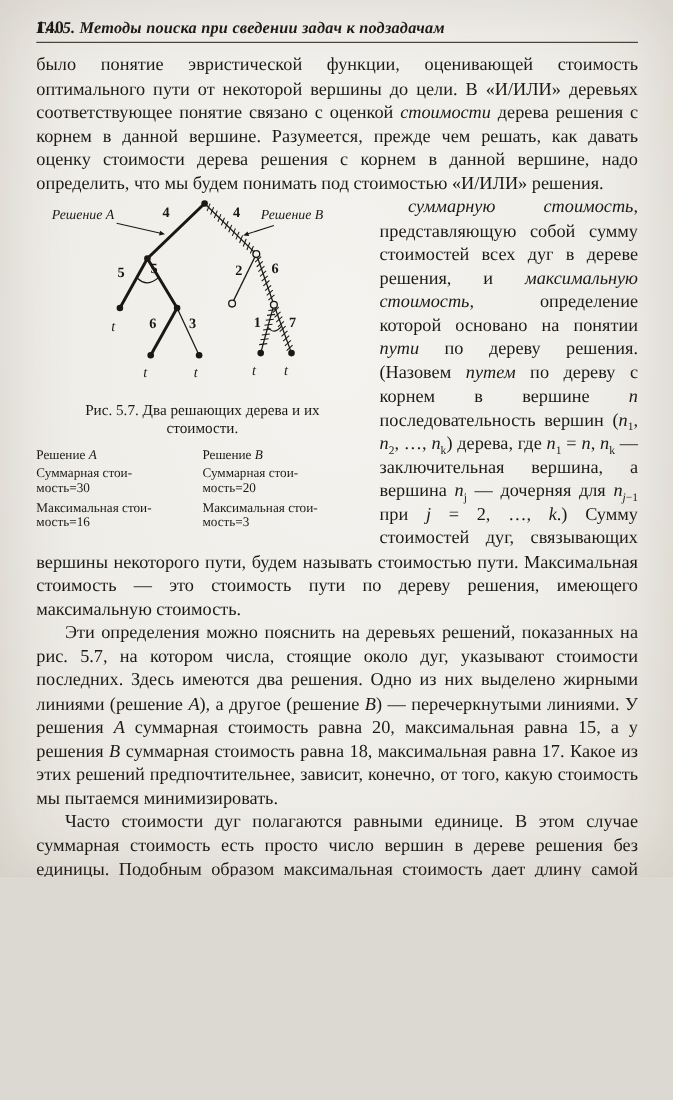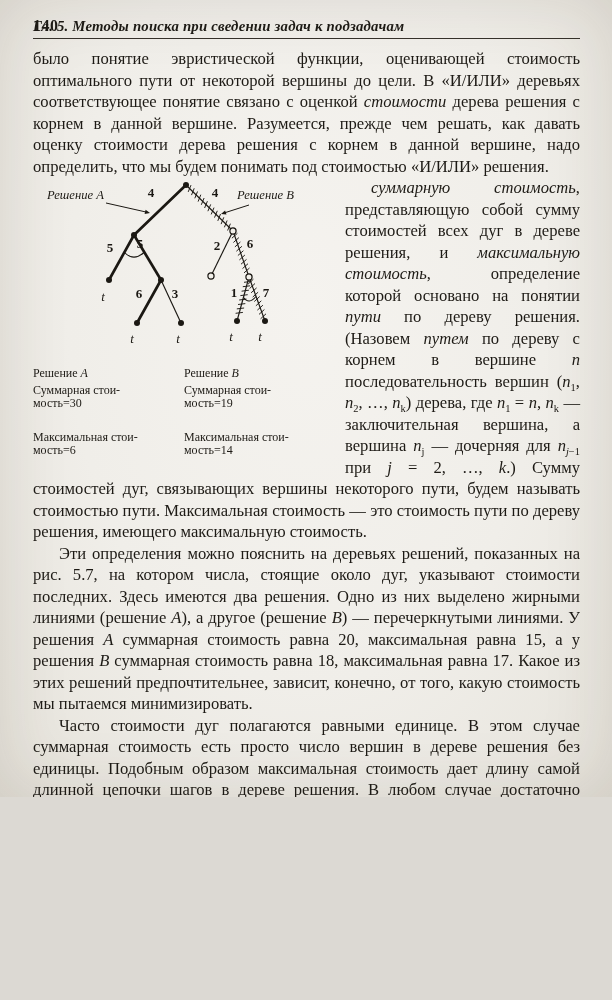--- a/index.html
+++ b/index.html
@@ -15,21 +15,21 @@
   .bp{margin:0;text-align:justify;font-size:16.6px;line-height:21.5px}
   .indent{text-indent:26px}
   .figfloat{float:left;display:block;width:302px;margin:3px 10px 2px 0;text-indent:0}
   .tree{display:block}
   .caption{display:block;text-align:center;font-size:13.8px;line-height:16.5px;margin-top:7px}
   .capline{display:block}
   .costtable{display:flex;margin-top:9px;font-size:12px;line-height:13.5px;text-align:left}
   .costcol{width:151px}
   .costtitle{display:block;margin-bottom:3px}
   .costline{display:block}
-  .gaptop{margin-top:20px}
+  .gaptop{margin-top:4px}
   sub{font-size:10.5px;line-height:0}
   
   .e-bold{stroke:#1b1813;stroke-width:2.7;stroke-linecap:round}
   .e-thin{stroke:#1b1813;stroke-width:1.15}
   .tick{stroke:#1b1813;stroke-width:.95}
   .andarc{fill:none;stroke:#1b1813;stroke-width:1.05}
   .nd{fill:#1b1813}
   .nod{fill:#f2f0ea;stroke:#1b1813;stroke-width:1.2}
   .numlbl{font-family:"Liberation Serif",serif;font-size:13px;font-weight:700;fill:#1b1813;text-anchor:middle}
   .itlbl{font-family:"Liberation Serif",serif;font-size:12.6px;font-style:italic;fill:#1b1813}
@@ -145,34 +145,38 @@
         </g>
         <g>
           <text class="itlbl" x="14" y="19">Решение A</text>
           <line class="ptr" x1="73" y1="23" x2="113" y2="32"></line>
           <polygon class="ptrhead" points="117,33 111.6,34.0 112.6,29.8"></polygon>
           <text class="itlbl" x="204" y="19">Решение B</text>
           <line class="ptr" x1="216" y1="25" x2="191" y2="33"></line>
           <polygon class="ptrhead" points="188,34 192.1,30.4 193.5,34.6"></polygon>
         </g>
       </svg>
+          <span class="caption">
+            <span class="capline">Рис. 5.7. Два решающих дерева и их</span>
+            <span class="capline">стоимости.</span>
+          </span>
           <span class="costtable">
             <span class="costcol">
               <span class="costtitle">Решение <i>A</i></span>
               <span class="costline">Суммарная стои-</span>
               <span class="costline">мость=30</span>
               <span class="costline gaptop">Максимальная стои-</span>
-              <span class="costline">мость=6</span>
+              <span class="costline">мость=16</span>
             </span>
             <span class="costcol">
               <span class="costtitle">Решение <i>B</i></span>
               <span class="costline">Суммарная стои-</span>
-              <span class="costline">мость=19</span>
+              <span class="costline">мость=20</span>
               <span class="costline gaptop">Максимальная стои-</span>
-              <span class="costline">мость=14</span>
+              <span class="costline">мость=3</span>
             </span>
           </span>
         </span><span><i>суммарную стоимость</i>, представляющую собой сумму стоимостей всех дуг в дереве решения, и <i>максимальную стоимость</i>, определение которой основано на понятии <i>пути</i> по дереву решения. (Назовем <i>путем</i> по дереву с корнем в вершине <i>n</i> последовательность вершин (<i>n</i><sub>1</sub>, <i>n</i><sub>2</sub>, …, <i>n</i><sub>k</sub>) дерева, где <i>n</i><sub>1</sub> = <i>n</i>, <i>n</i><sub>k</sub> — заключительная вершина, а вершина <i>n</i><sub>j</sub> — дочерняя для <i>n</i><sub><i>j</i>−1</sub> при <i>j</i> = 2, …, <i>k</i>.) Сумму стоимостей дуг, связывающих вершины некоторого пути, будем называть стоимостью пути. Максимальная стоимость — это стоимость пути по дереву решения, имеющего максимальную стоимость.</span></p>
 
     <p class="bp indent">Эти определения можно пояснить на деревьях решений, показанных на рис. 5.7, на котором числа, стоящие около дуг, указывают стоимости последних. Здесь имеются два решения. Одно из них выделено жирными линиями (решение <i>A</i>), а другое (решение <i>B</i>) — перечеркнутыми линиями. У решения <i>A</i> суммарная стоимость равна 20, максимальная равна 15, а у решения <i>B</i> суммарная стоимость равна 18, максимальная равна 17. Какое из этих решений предпочтительнее, зависит, конечно, от того, какую стоимость мы пытаемся минимизировать.</p>
     <p class="bp indent">Часто стоимости дуг полагаются равными единице. В этом случае суммарная стоимость есть просто число вершин в дереве решения без единицы. Подобным образом максимальная стоимость дает длину самой длинной цепочки шагов в дереве решения. В любом случае достаточно хорошую оценку любой из этих стоимостей можно с пользой применить в оценочной функции и тем самым эффективно упорядочить перебор.</p>
 
   </div>
 </div>
 

